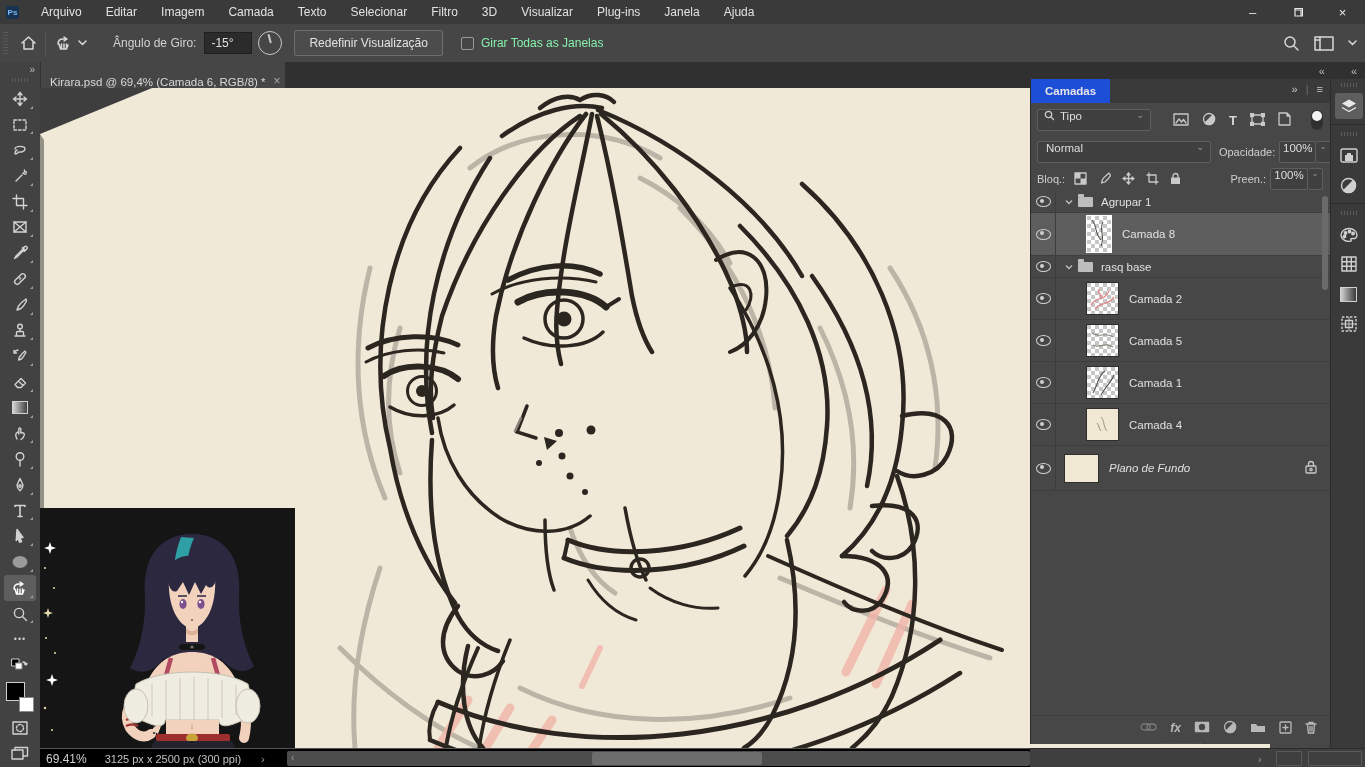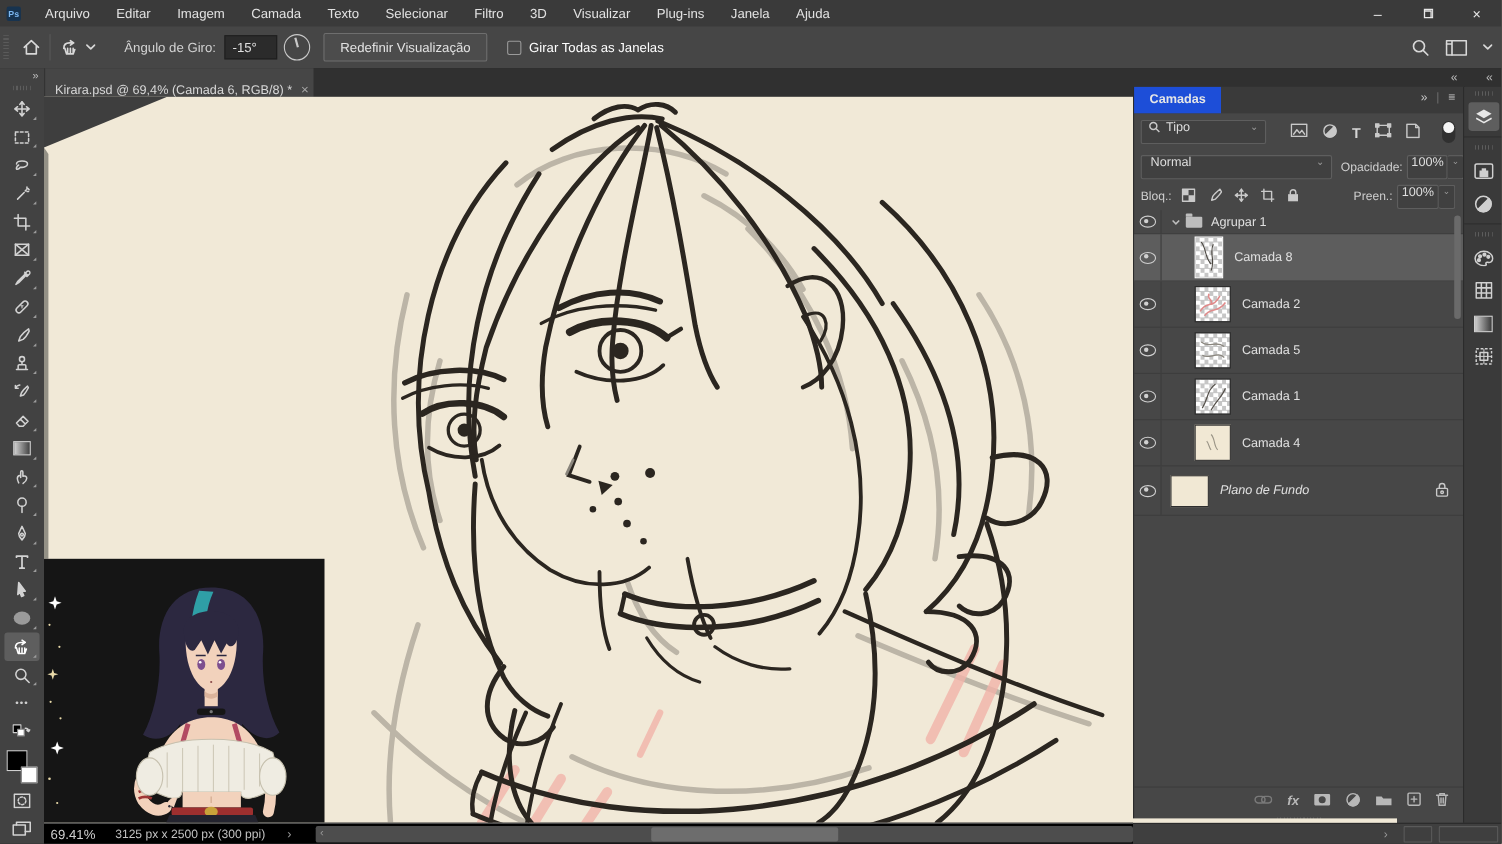--- a/index.html
+++ b/index.html
@@ -158,21 +158,21 @@
           <path d="M1,1 L4.5,4.5 L8,1"></path>
         </svg>
     </div>
     <span style="margin-left:26px;color:#d2d2d2">Ângulo de Giro:</span>
     <div id="angleinput">-15°</div>
     <div id="dial">
         <span></span>
       </div>
     <div id="resetbtn">Redefinir Visualização</div>
     <div class="checkbox"></div>
-    <span style="color:#ffffff">Girar Todas as Janelas</span>
+    <span style="color:#86efac">Girar Todas as Janelas</span>
     <div id="ob-right">
       <div class="obicon">
         <svg width="17" height="17">
             <circle cx="7" cy="7" r="5"></circle>
             <path d="M11,11 L15,15"></path>
           </svg>
       </div>
       <div class="obicon">
         <svg width="20" height="15">
             <rect x="1" y="1" width="18" height="13"></rect>
@@ -607,20 +607,31 @@
           </span>
         <span class="gline"></span>
         <div style="width:22px"></div>
         <div class="thumb checker" style="width:24px;height:36px;border:1.5px solid #fff">
           <svg width="24" height="36">
               <path d="M5,4 C10,10 8,18 14,24 M16,6 C12,14 18,20 14,30" stroke="#4a4640" stroke-width="1" fill="none"></path>
             </svg>
         </div>
         <span class="llabel">Camada 8</span>
       </div>
+      <div class="lrow" style="height:21px">
+        <span class="eyecell">
+            <span class="eye"></span>
+          </span>
+        <span class="gline"></span>
+        <span class="chev"><svg width="10" height="10">
+              <path d="M2,3.5 L5,6.5 L8,3.5"></path>
+            </svg></span>
+        <span class="foldr"></span>
+        <span class="llabel">rasq base</span>
+      </div>
       <div class="lrow" style="height:41px">
         <span class="eyecell">
             <span class="eye"></span>
           </span>
         <span class="gline"></span>
         <div style="width:22px"></div>
         <div class="thumb checker" style="width:31px;height:31px;border:1px solid #2e2e2e">
           <svg width="31" height="31">
               <path d="M4,22 C10,12 16,20 22,8 M8,26 C14,18 20,24 27,14 M12,6 C10,12 16,10 14,16" stroke="#e08a8a" stroke-width="1.4" fill="none"></path>
             </svg>

